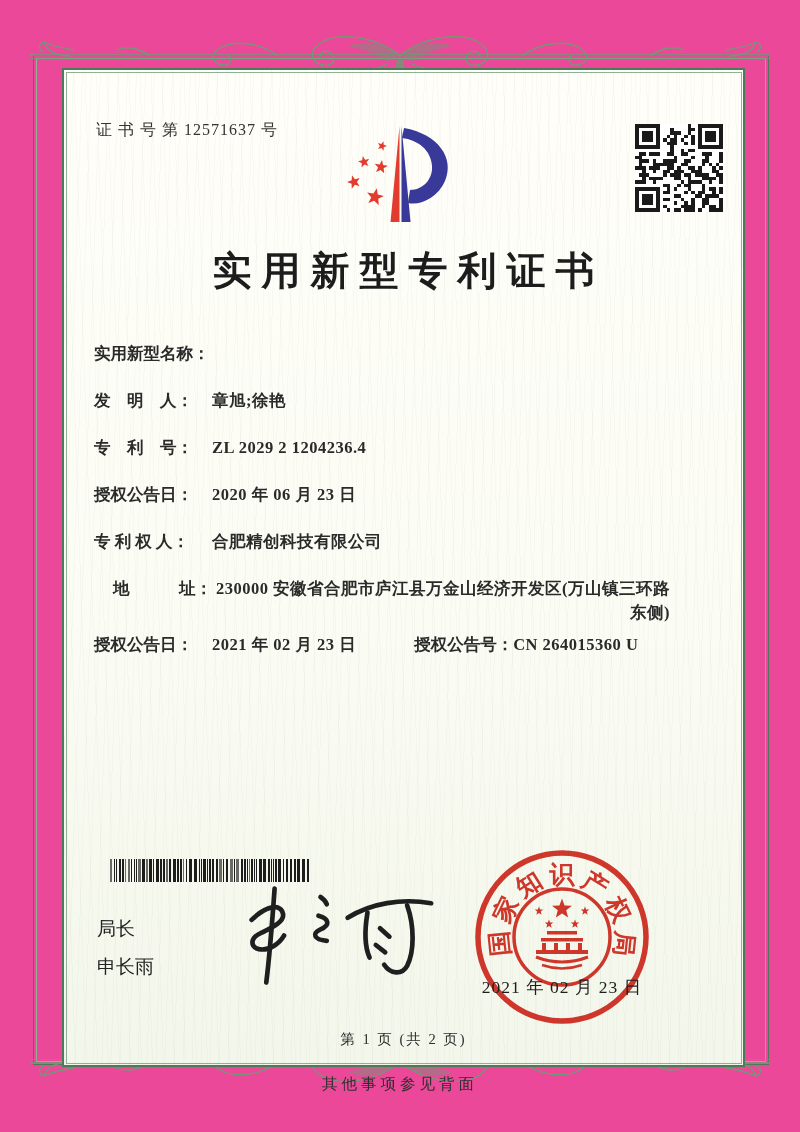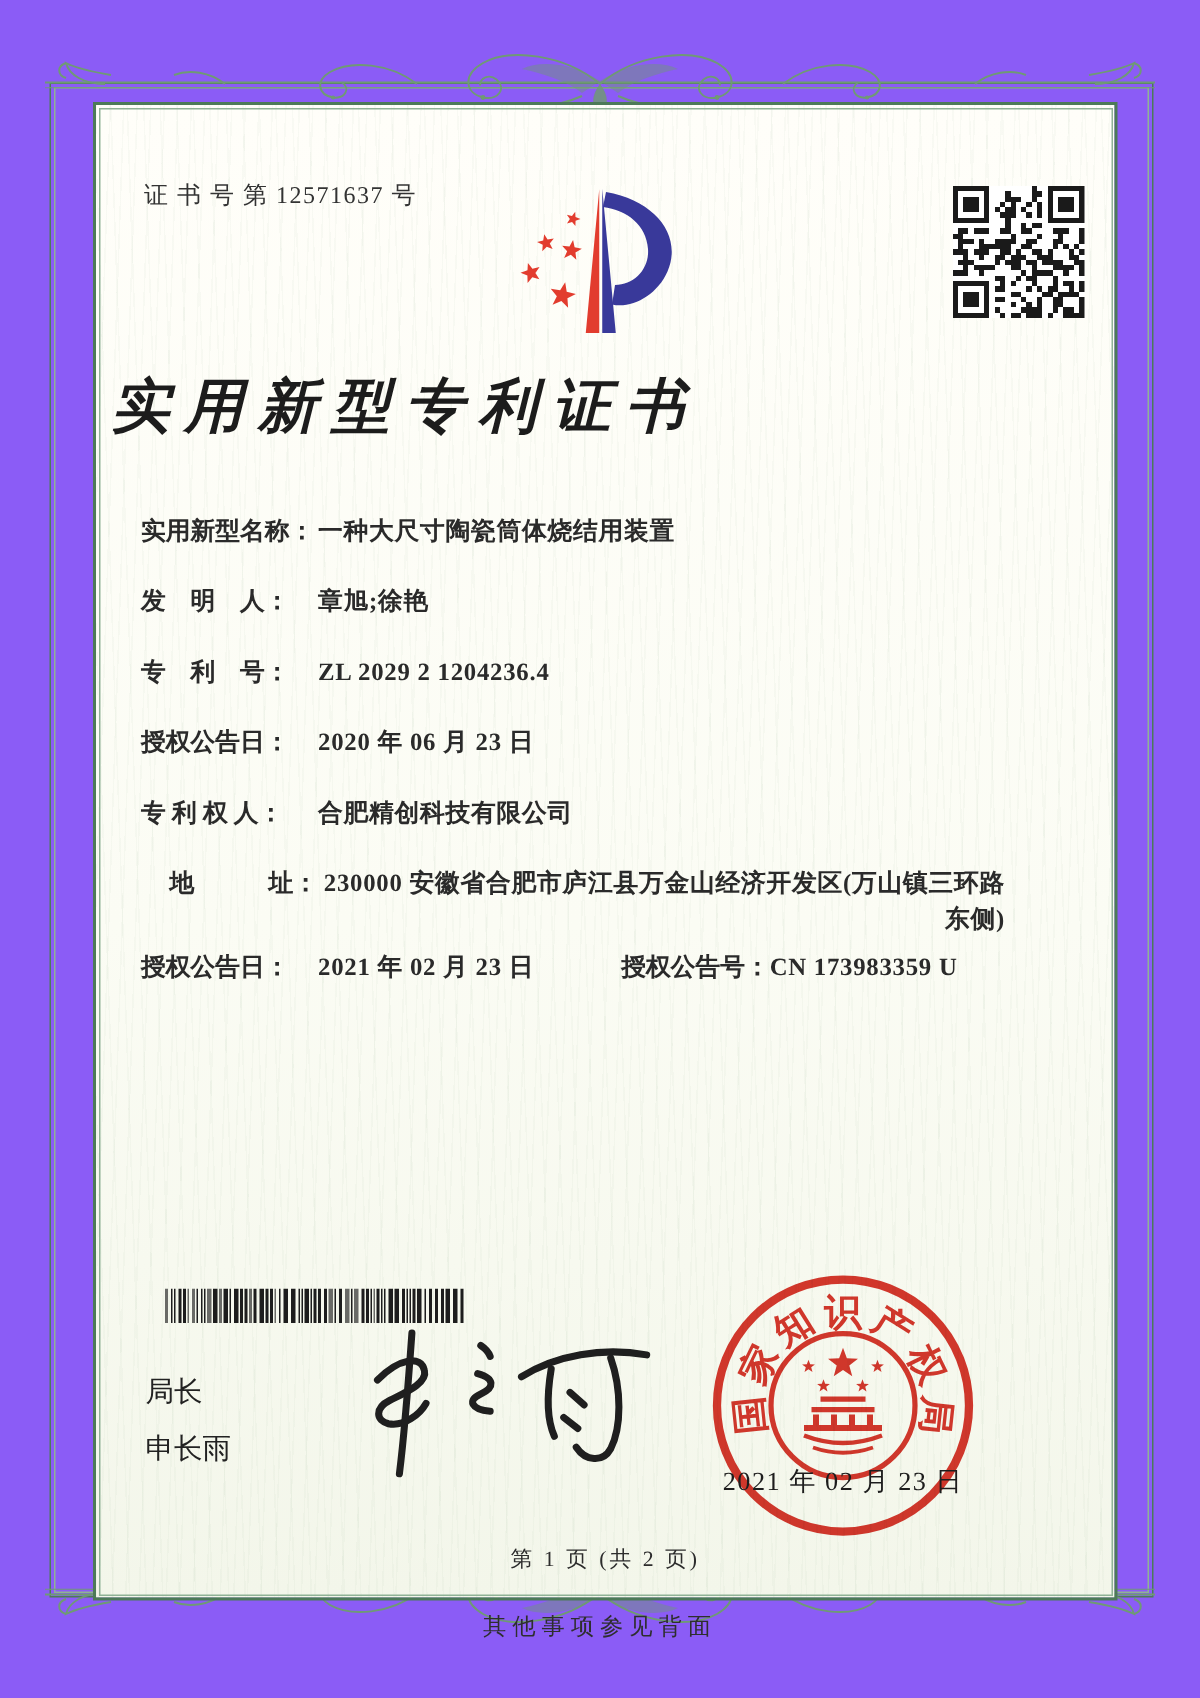--- a/index.html
+++ b/index.html
@@ -1,18 +1,18 @@
 <!DOCTYPE html>
 <html><head>
 <meta charset="utf-8">
 <style>
   html,body{margin:0;padding:0;background:#ffffff;}
   .page{
     position:relative; width:800px; height:1132px; margin:0 auto;
-    background:#8b5cf6; overflow:hidden;
+    background:#ec4899; overflow:hidden;
     font-family:"Liberation Serif", serif; color:var(--ink,#232323);
   }
   
   .outer-rect{
     position:absolute; left:33px; top:55px; width:734px; height:1008px;
     border:1px solid var(--green,#4d7a58); pointer-events:none;
   }
   .outer-rect::after{
     content:""; position:absolute; inset:2px;
     border:1px solid var(--green-light,#8fb296);
@@ -33,23 +33,23 @@
     content:""; position:absolute; inset:1.5px;
     border:1px solid var(--green-light,#8fb296); pointer-events:none;
   }
   .cert-no{
     position:absolute; left:32px; top:50px; font-size:16px; letter-spacing:1px;
     color:#333;
   }
   .logo{position:absolute; left:274px; top:48px; width:130px; height:110px;}
   .qr{position:absolute; left:571px; top:54px; width:88px; height:88px;}
   .title{
-    position:absolute; left:0; top:174px; width:100%; 
+    position:absolute; left:0; top:174px; width:100%; text-align:center;
     font-size:39px; font-weight:600; letter-spacing:10px; padding-left:10px;
-    box-sizing:border-box; color:#1c1c1c;font-style:italic;
+    box-sizing:border-box; color:#1c1c1c;
   }
   .fields{position:absolute; left:30px; top:272px; width:615px; font-size:16.5px; color:#2a2a2a;}
   .field-row{display:flex; align-items:flex-start; line-height:24px; margin-bottom:23px;font-weight:bold;}
   .field-row.address{margin-bottom:8px;text-align:right;}
   .flabel{flex:0 0 118px; white-space:pre;}
   .fvalue{flex:0 1 auto; max-width:458px; letter-spacing:0.5px;}
   .flabel.second{flex:0 0 auto; margin-left:58px;text-align:center;}
   .paragraphs{
     position:absolute; left:28px; top:600px; width:622px;
     font-size:15.5px; line-height:29.5px; text-align:justify; color:#2d2d2d;
@@ -340,21 +340,20 @@
         <rect x="0" y="18" width="7" height="7" fill="#1a1a1a"></rect>
         <rect x="1" y="19" width="5" height="5" fill="#ffffff"></rect>
         <rect x="2" y="20" width="3" height="3" fill="#1a1a1a"></rect>
       </svg>
 
     <div class="title">实用新型专利证书</div>
 
     <div class="fields">
       <div class="field-row">
         <span class="flabel">实用新型名称：</span>
-        <span class="fvalue">一种大尺寸陶瓷筒体烧结用装置</span>
       </div>
       <div class="field-row">
         <span class="flabel">发　明　人：</span>
         <span class="fvalue">章旭;徐艳</span>
       </div>
       <div class="field-row">
         <span class="flabel">专　利　号：</span>
         <span class="fvalue">ZL 2029 2 1204236.4</span>
       </div>
       <div class="field-row">
@@ -366,21 +365,21 @@
         <span class="fvalue">合肥精创科技有限公司</span>
       </div>
       <div class="field-row address">
         <span class="flabel">地　　　址：</span>
         <span class="fvalue">230000 安徽省合肥市庐江县万金山经济开发区(万山镇三环路东侧)</span>
       </div>
       <div class="field-row combined">
         <span class="flabel">授权公告日：</span>
         <span class="fvalue">2021 年 02 月 23 日</span>
         <span class="flabel second">授权公告号：</span>
-        <span class="fvalue">CN 173983359 U</span>
+        <span class="fvalue">CN 264015360 U</span>
       </div>
     </div>
 
 
     <div class="barcode" id="barcode"><i style="width: 2px; margin-right: 2px; opacity: 0.65;"></i><i style="width: 1px; margin-right: 1px;"></i><i style="width: 1px; margin-right: 2px;"></i><i style="width: 2px; margin-right: 1px;"></i><i style="width: 2px; margin-right: 1px;"></i><i style="width: 1px; margin-right: 2px; opacity: 0.65;"></i><i style="width: 2px; margin-right: 1px; opacity: 0.65;"></i><i style="width: 1px; margin-right: 2px;"></i><i style="width: 1px; margin-right: 1px;"></i><i style="width: 1px; margin-right: 1px;"></i><i style="width: 3px; margin-right: 1px; opacity: 0.65;"></i><i style="width: 3px; margin-right: 1px;"></i><i style="width: 2px; margin-right: 1px; opacity: 0.65;"></i><i style="width: 3px; margin-right: 1px;"></i><i style="width: 1px; margin-right: 2px;"></i><i style="width: 3px; margin-right: 1px;"></i><i style="width: 2px; margin-right: 1px;"></i><i style="width: 2px; margin-right: 1px;"></i><i style="width: 2px; margin-right: 1px; opacity: 0.65;"></i><i style="width: 2px; margin-right: 2px;"></i><i style="width: 3px; margin-right: 1px;"></i><i style="width: 2px; margin-right: 1px;"></i><i style="width: 2px; margin-right: 1px;"></i><i style="width: 1px; margin-right: 2px; opacity: 0.65;"></i><i style="width: 1px; margin-right: 2px;"></i><i style="width: 3px; margin-right: 2px;"></i><i style="width: 3px; margin-right: 2px;"></i><i style="width: 1px; margin-right: 1px;"></i><i style="width: 1px; margin-right: 1px;"></i><i style="width: 3px; margin-right: 1px;"></i><i style="width: 1px; margin-right: 1px;"></i><i style="width: 2px; margin-right: 1px;"></i><i style="width: 2px; margin-right: 2px;"></i><i style="width: 2px; margin-right: 1px;"></i><i style="width: 3px; margin-right: 1px; opacity: 0.65;"></i><i style="width: 1px; margin-right: 2px;"></i><i style="width: 2px; margin-right: 2px;"></i><i style="width: 3px; margin-right: 1px; opacity: 0.65;"></i><i style="width: 1px; margin-right: 1px;"></i><i style="width: 3px; margin-right: 2px; opacity: 0.65;"></i><i style="width: 2px; margin-right: 1px;"></i><i style="width: 2px; margin-right: 1px;"></i><i style="width: 1px; margin-right: 1px;"></i><i style="width: 1px; margin-right: 1px; opacity: 0.65;"></i><i style="width: 2px; margin-right: 1px;"></i><i style="width: 1px; margin-right: 1px;"></i><i style="width: 1px; margin-right: 2px;"></i><i style="width: 3px; margin-right: 1px;"></i><i style="width: 3px; margin-right: 2px;"></i><i style="width: 2px; margin-right: 1px;"></i><i style="width: 1px; margin-right: 1px;"></i><i style="width: 1px; margin-right: 1px;"></i><i style="width: 2px; margin-right: 1px;"></i><i style="width: 3px; margin-right: 2px;"></i><i style="width: 1px; margin-right: 2px;"></i><i style="width: 2px; margin-right: 2px;"></i><i style="width: 2px; margin-right: 2px;"></i><i style="width: 2px; margin-right: 1px;"></i><i style="width: 3px; margin-right: 2px;"></i><i style="width: 3px; margin-right: 2px;"></i><i style="width: 2px; margin-right: 1px;"></i></div>
 
     <div class="officer">
       <div>局长</div>
       <div>申长雨</div>
     </div>

